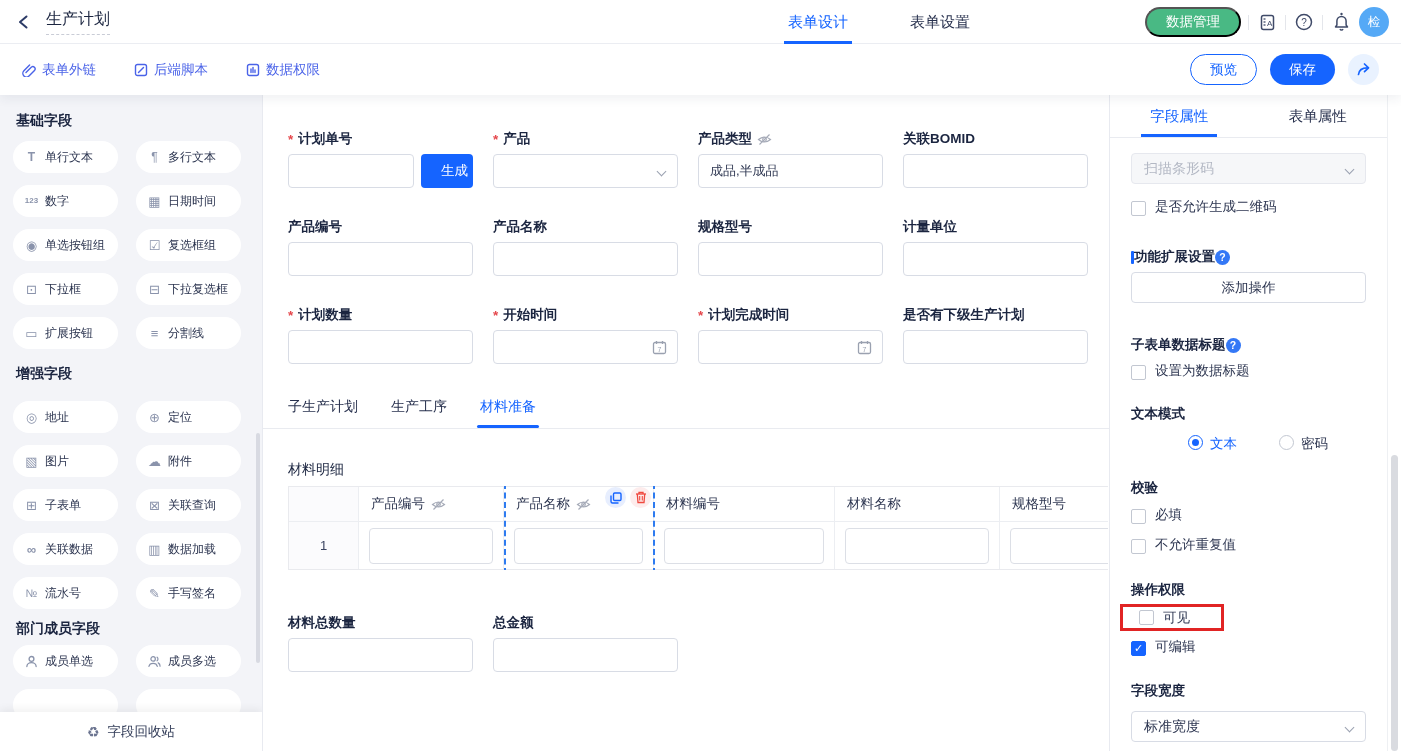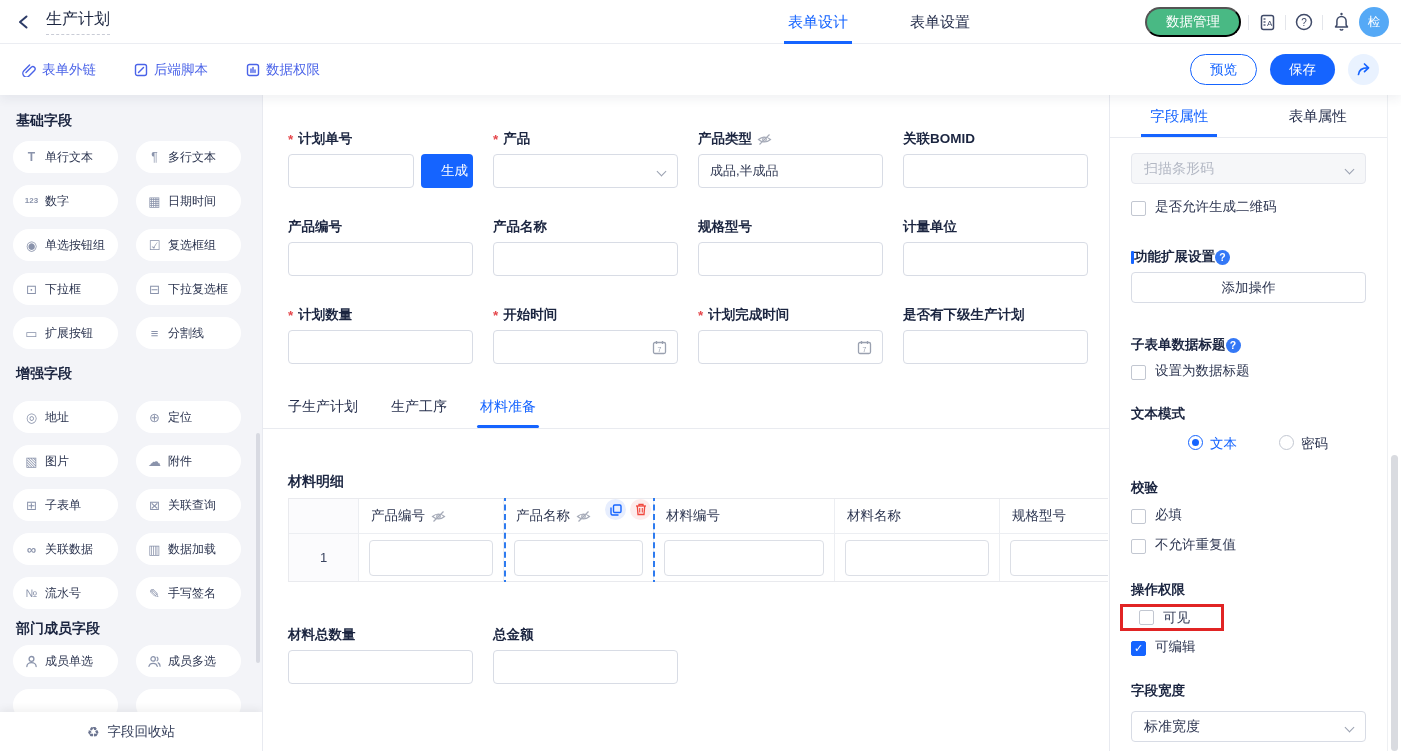--- a/index.html
+++ b/index.html
@@ -86,21 +86,21 @@
   .gen-row .box{flex:1;}
   .btn-gen{width:52px;height:34px;background:#1564ff;color:#fff;border:none;border-radius:4px;font-size:13.5px;cursor:pointer;padding-left:15px;}
   .dateic{position:absolute;right:9px;top:8px;}
 
   .subtabs{display:flex;gap:33px;margin-top:34px;}
   .subtab{font-size:14px;color:#27304d;padding-bottom:12px;position:relative;cursor:pointer;}
   .subtab.active{color:#1564ff;}
   .subtab.active::after{content:"";position:absolute;left:-3px;right:-3px;bottom:0;height:3px;background:#1564ff;border-radius:1.5px;}
   .canvas-divider{height:1px;background:#e9ebf0;margin:0 -20px 0 -25px;}
 
-  .sub-title{font-size:14px;font-weight:bold;color:#1b2540;margin-top:44px;height:17px;}
+  .sub-title{font-size:14px;font-weight:normal;color:#1b2540;margin-top:32px;height:17px;}
   .mtable-wrap{width:820px;overflow:hidden;margin-top:8px;position:relative;}
   .mtable{width:871px;border:1px solid #e9eaee;position:relative;}
   .mt-head,.mt-row{display:grid;grid-template-columns:70px 145px 150px 181px 165px 158px;}
   .mt-cell{border-right:1px solid #eceef2;display:flex;align-items:center;gap:6px;padding:0 12px;
        font-size:13.5px;color:#2c3550;height:34px;}
   .mt-head .mt-cell{background:#fff;}
   .mt-row .mt-cell{height:48px;border-top:1px solid #eceef2;padding:0 10px;}
   .mt-cell.idx{justify-content:center;background:#fbfbfd;color:#3a4460;font-size:13px;padding:0;}
   .cell-input{flex:1;height:36px;border:1px solid #dcdfe6;border-radius:4px;background:#fff;}
   .sel-overlay{position:absolute;left:215px;top:-4px;width:151px;height:91px;border:2px dashed #2e7bf0;}

